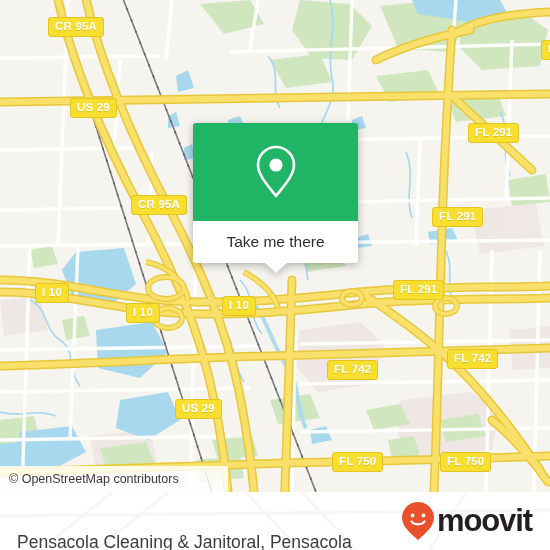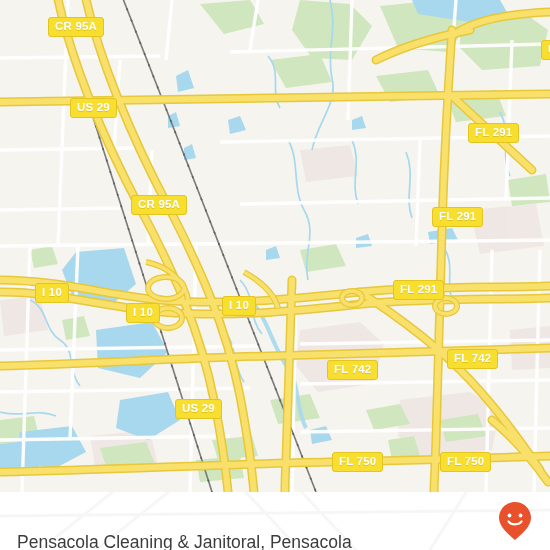--- a/index.html
+++ b/index.html
@@ -357,21 +357,36 @@
         <div class="shield" style="left: 222px; top: 296px;">I 10</div>
         <div class="shield" style="left: 393px; top: 280px;">FL 291</div>
         <div class="shield" style="left: 327px; top: 360px;">FL 742</div>
         <div class="shield" style="left: 447px; top: 349px;">FL 742</div>
         <div class="shield" style="left: 175px; top: 399px;">US 29</div>
         <div class="shield" style="left: 332px; top: 452px;">FL 750</div>
         <div class="shield" style="left: 440px; top: 452px;">FL 750</div>
         <div class="shield" style="left: 541px; top: 40px;">U</div>
       </div>
 
-
+    <div id="popup">
+      <div id="popup-image">
+        <svg width="46" height="56" viewBox="0 0 46 56">
+          <path d="M23 3 C13 3 5 11 5 21 C5 32 17 44 23 52 C29 44 41 32 41 21 C41 11 33 3 23 3 Z" fill="none" stroke="#ffffff" stroke-width="2.6" stroke-linejoin="round"></path>
+          <circle cx="23" cy="21" r="6.6" fill="#ffffff"></circle>
+        </svg>
+      </div>
+      <div id="popup-footer">
+        <span id="popup-label">Take me there</span>
+      </div>
+      <div id="popup-tail"></div>
+    </div>
+
+    <div id="attribution">
+      <span id="attribution-text">© OpenStreetMap contributors</span>
+    </div>
   </div>
 
   <div id="bottombar">
     <svg id="bottombar-wash" width="550" height="58" viewBox="0 0 550 58">
       <g stroke="#b9bcc4" fill="none" stroke-width="3">
         <path d="M40,58 L120,-6"></path>
         <path d="M96,58 L176,-6"></path>
         <path d="M300,58 L240,-6"></path>
         <path d="M356,58 L296,-6"></path>
         <path d="M0,24 L550,18"></path>
@@ -381,15 +396,16 @@
 
     <div id="place-title">Pensacola Cleaning &amp; Janitoral, Pensacola</div>
 
     <div id="brand">
       <svg width="34" height="40" viewBox="0 0 34 40">
         <path d="M17 1 C8.2 1 1 8.1 1 16.8 C1 26.2 11.6 34.2 17 39 C22.4 34.2 33 26.2 33 16.8 C33 8.1 25.8 1 17 1 Z" fill="#E8512B"></path>
         <circle cx="11.5" cy="14.5" r="1.9" fill="#ffffff"></circle>
         <circle cx="22.5" cy="14.5" r="1.9" fill="#ffffff"></circle>
         <path d="M10.5 20.5 C13 24.2 21 24.2 23.5 20.5" fill="none" stroke="#ffffff" stroke-width="2.2" stroke-linecap="round"></path>
       </svg>
+      <span id="brand-wordmark">moovit</span>
     </div>
   </div>
 </div>
 
 </body></html>

